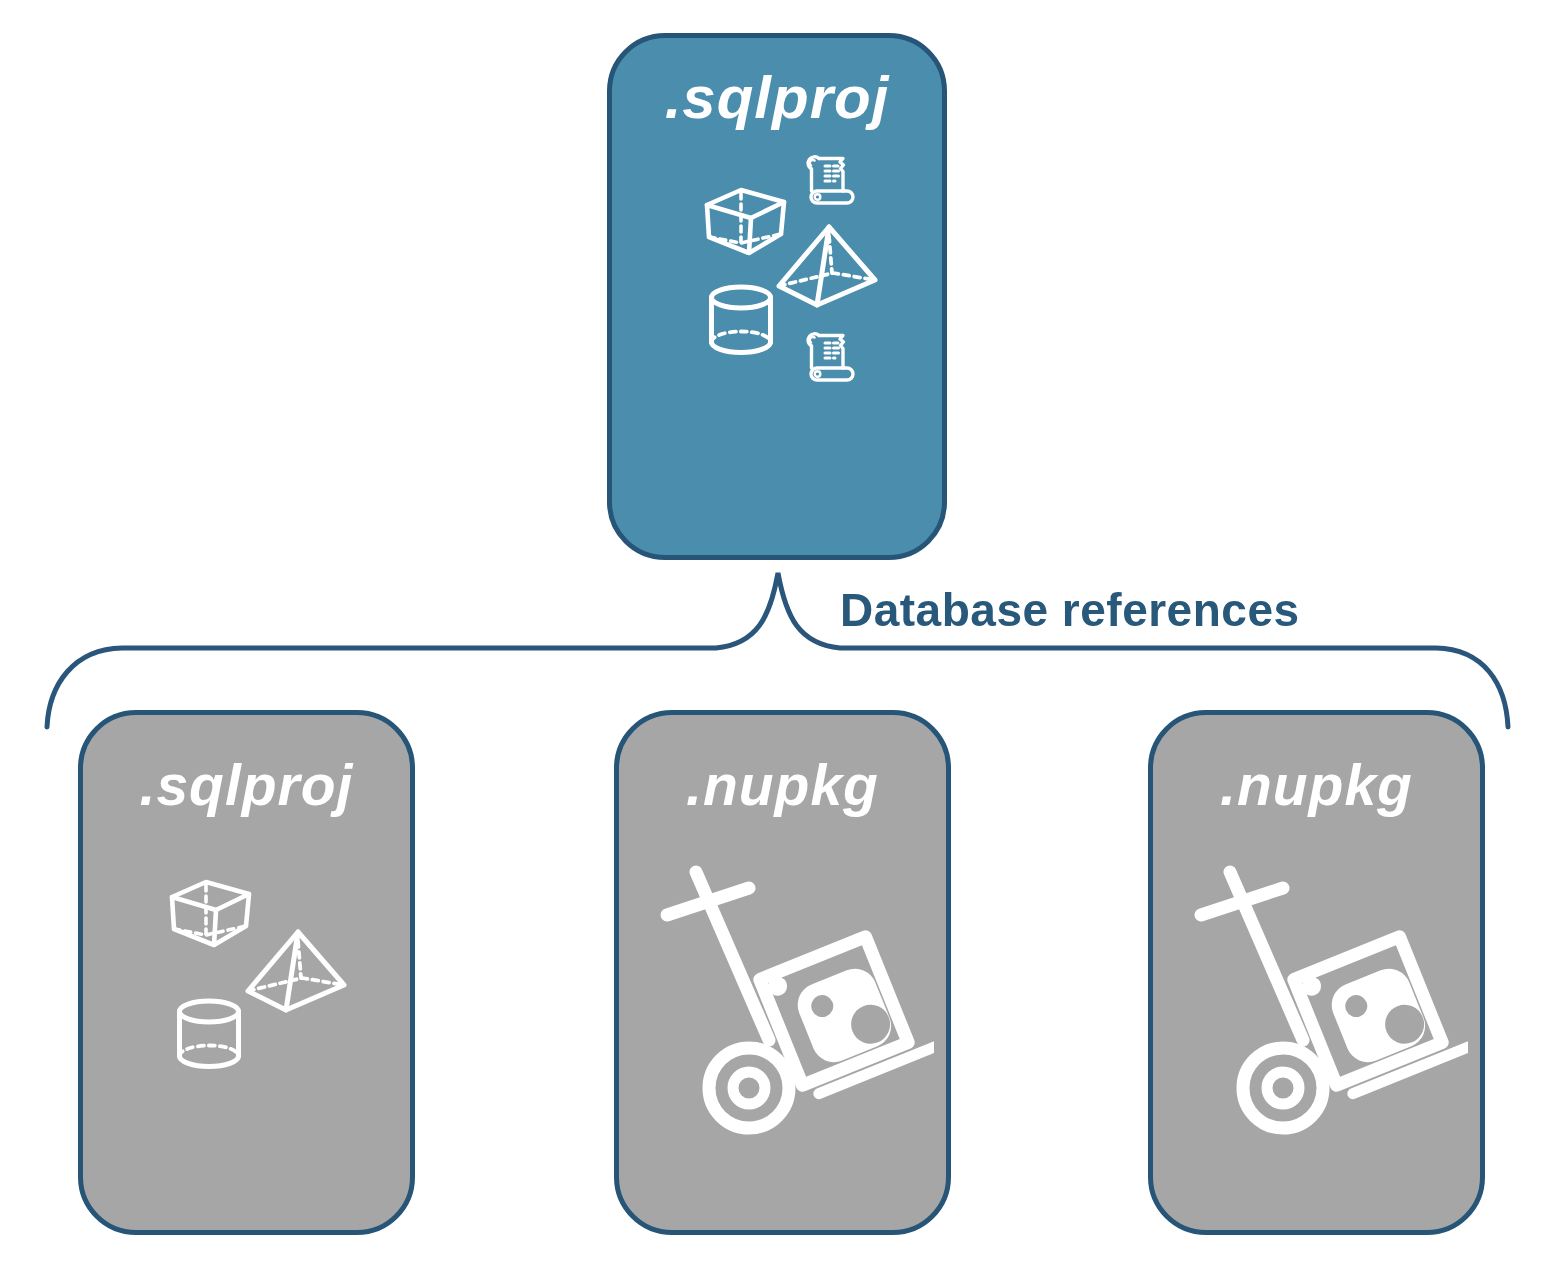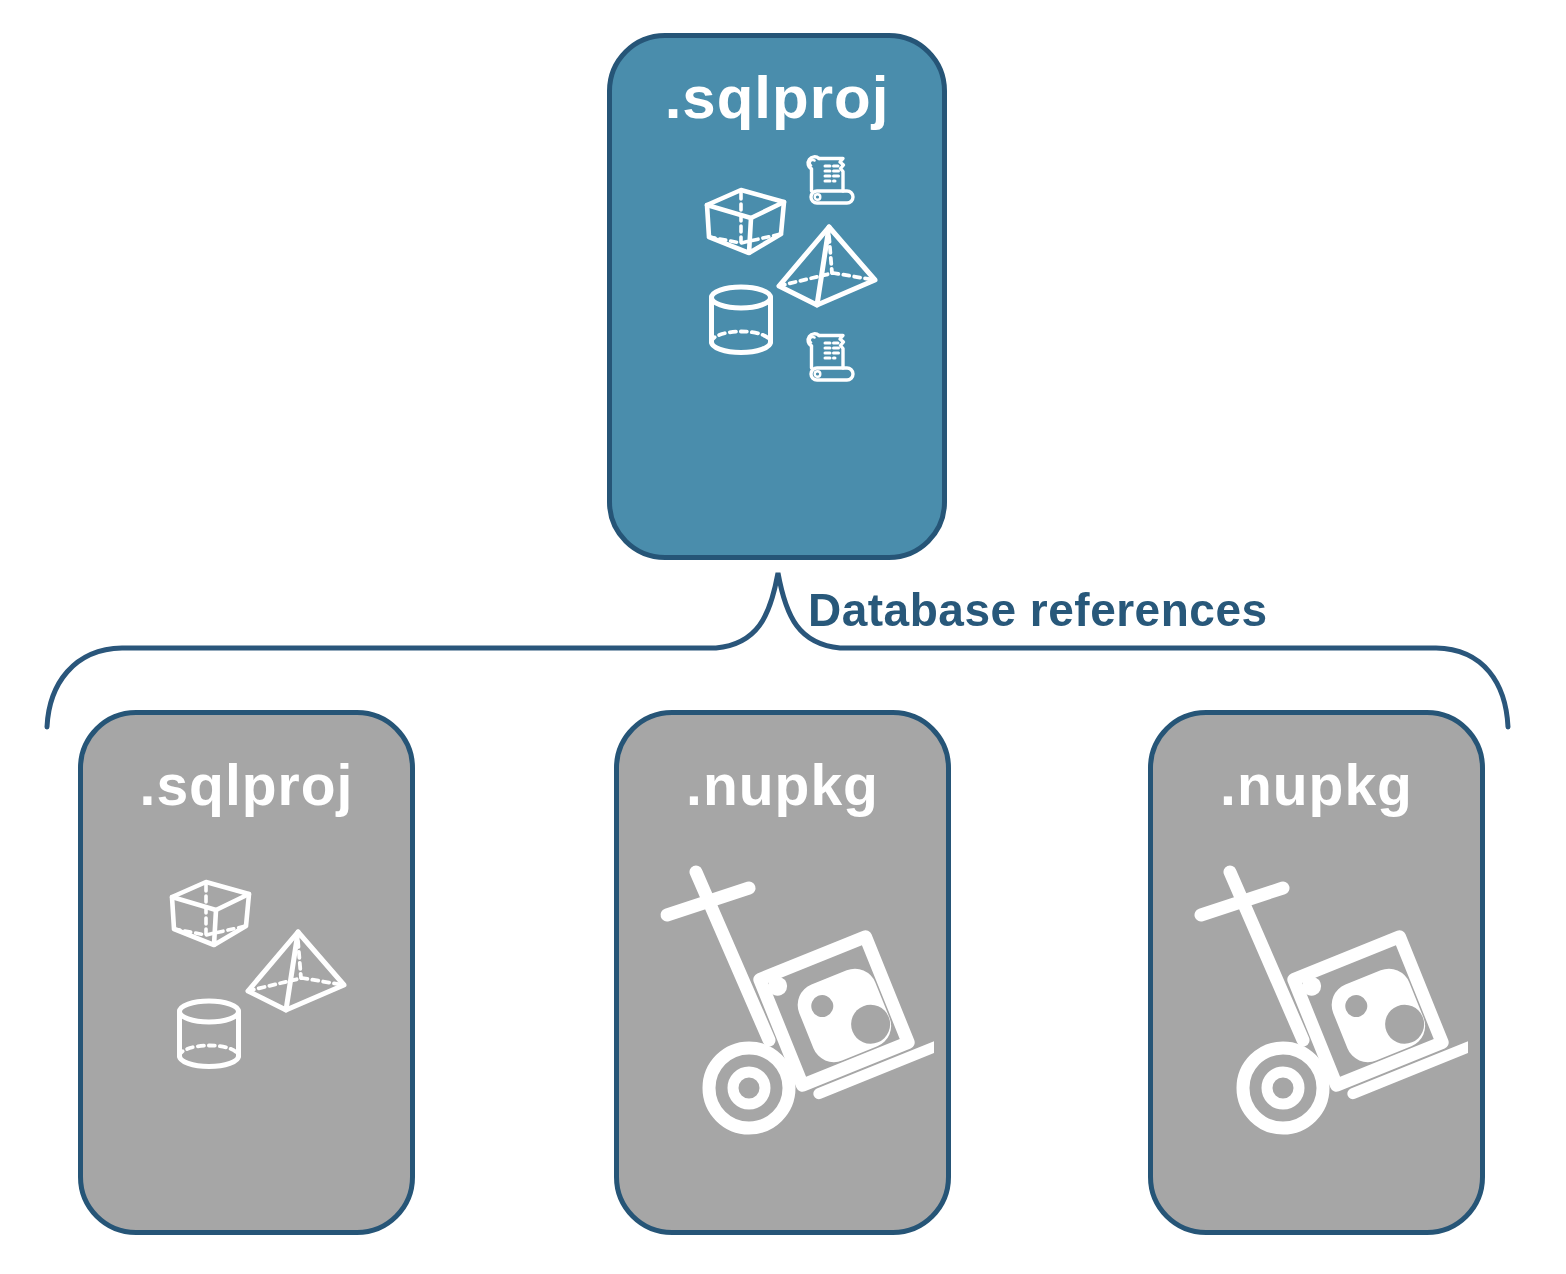--- a/index.html
+++ b/index.html
@@ -1,34 +1,34 @@
 <!DOCTYPE html>
 <html><head>
 <meta charset="utf-8">
 <style>
   html,body{margin:0;padding:0;background:#fff;}
   .canvas{
     position:relative;width:1566px;height:1274px;background:#fff;overflow:hidden;
     font-family:"Liberation Sans",sans-serif;
   }
   .brace-svg{position:absolute;left:0;top:0;width:1566px;height:1274px;pointer-events:none;}
-  .node{position:absolute;box-sizing:border-box;border:5px solid #265577;border-radius:58px;}
+  .node{position:absolute;box-sizing:border-box;border:5px solid #265577;border-radius:58px;font-style:italic;}
   .node-root{left:607px;top:33px;width:340px;height:527px;background:#4A8DAC;}
   .node-c1{left:78px;top:710px;width:337px;height:525px;background:#A6A6A6;}
   .node-c2{left:614px;top:710px;width:337px;height:525px;background:#A6A6A6;}
   .node-c3{left:1148px;top:710px;width:337px;height:525px;background:#A6A6A6;}
   .node-title{
     text-align:center;color:#FFFFFF;font-weight:bold;line-height:1;
     letter-spacing:1px;
   }
   .node-root .node-title{margin-top:30px;font-size:60px;}
   .node-c1 .node-title,.node-c2 .node-title,.node-c3 .node-title{margin-top:42px;font-size:57px;}
   .icon{position:absolute;}
   .edge-label{
-    position:absolute;left:808px;top:583px;width:480px;
+    position:absolute;left:840px;top:583px;width:480px;
     font-size:46px;font-weight:bold;color:#28587A;letter-spacing:0.5px;
   }
   svg .st{stroke:#FFFFFF;fill:none;stroke-linecap:round;stroke-linejoin:round;}
   svg .dash{stroke-dasharray:6 5;}
 </style>
 </head>
 <body>
 
 <div class="canvas">
 

